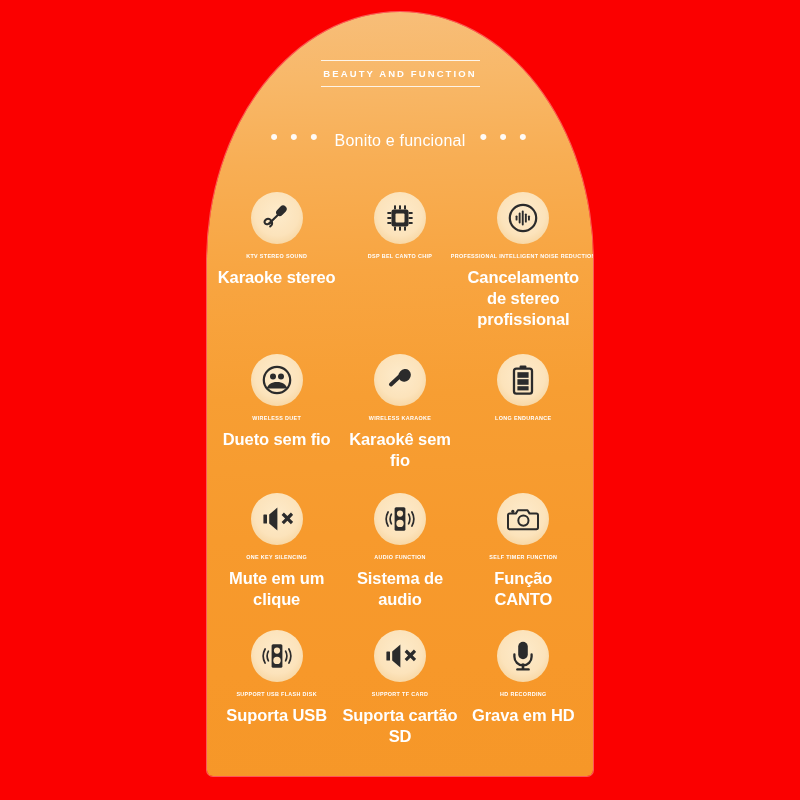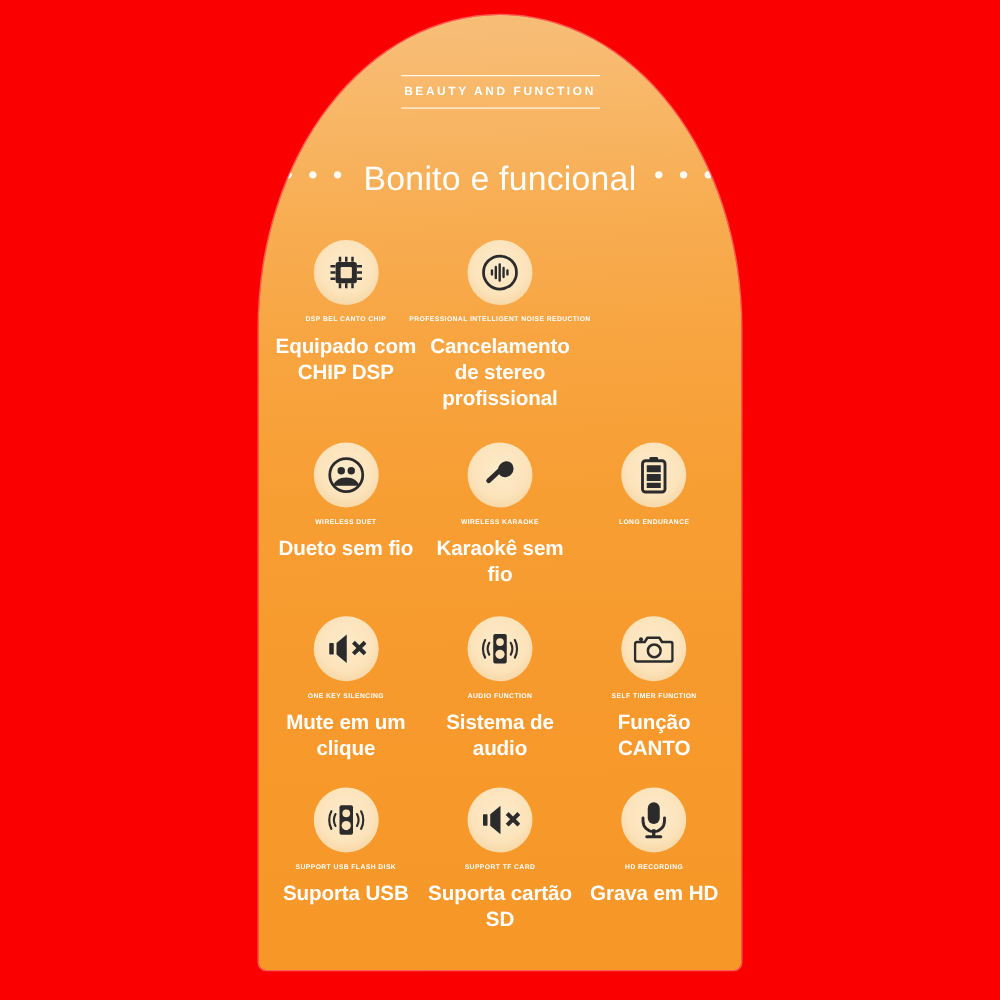--- a/index.html
+++ b/index.html
@@ -71,21 +71,21 @@
   .title-dots {
     color: rgba(255,255,255,0.95);
     font-size: 22px;
     letter-spacing: 3px;
     line-height: 1;
     position: relative;
     top: -4px;
   }
   .title-text {
     color: #FFFFFF;
-    font-size: 27px;
+    font-size: 16px;
     font-weight: 400;
     letter-spacing: 0.2px;
     white-space: nowrap;
     line-height: 1;
     text-align: center;
   }
 
   
   .grid {
     position: absolute;
@@ -158,20 +158,33 @@
     <div class="title-row">
       <span class="title-dots">• • •</span>
       <span class="title-text">Bonito e funcional</span>
       <span class="title-dots">• • •</span>
     </div>
 
     <div class="grid">
 
       <div class="grid-row row-gap-1">
 
+        <div class="cell">
+          <div class="icon-circle">
+            <svg width="32" height="32" viewBox="0 0 32 32">
+              <g fill="none" stroke="#2b2b2b" stroke-width="2.1" stroke-linecap="round">
+                <path d="M24.6 4.6a3.6 3.6 0 0 1 0 5.1l-3.3 3.3a3.6 3.6 0 0 1-5.1-5.1l3.3-3.3a3.6 3.6 0 0 1 5.1 0z" fill="#2b2b2b" stroke="none"></path>
+                <path d="M17.6 12.2 8.2 21.6"></path>
+                <path d="M9.6 20.2c-2.2 2.2-4.2 2.6-5.4 1.4-1.3-1.3-.6-3.3 1-4.3 1.9-1.2 4.2-.3 5.2 1.6 1.1 2 .4 4.3-1.2 5.4"></path>
+              </g>
+            </svg>
+          </div>
+          <div class="cap">KTV STEREO SOUND</div>
+          <div class="label">Karaoke stereo</div>
+        </div>
 
         <div class="cell">
           <div class="icon-circle">
             <svg width="30" height="30" viewBox="0 0 30 30">
               <rect x="6.5" y="6.5" width="17" height="17" rx="2" fill="#2b2b2b"></rect>
               <rect x="10.5" y="10.5" width="9" height="9" rx="1" fill="#FCE3BB"></rect>
               <g fill="#2b2b2b">
                 <rect x="9" y="2.4" width="2" height="4"></rect>
                   <rect x="14" y="2.4" width="2" height="4"></rect>
                   <rect x="19" y="2.4" width="2" height="4"></rect>
@@ -181,21 +194,20 @@
                 <rect x="2.4" y="9" width="4" height="2"></rect>
                   <rect x="2.4" y="14" width="4" height="2"></rect>
                   <rect x="2.4" y="19" width="4" height="2"></rect>
                 <rect x="23.6" y="9" width="4" height="2"></rect>
                   <rect x="23.6" y="14" width="4" height="2"></rect>
                   <rect x="23.6" y="19" width="4" height="2"></rect>
               </g>
             </svg>
           </div>
           <div class="cap">DSP BEL CANTO CHIP</div>
-          <div class="label">Equipado com CHIP DSP</div>
         </div>
 
         <div class="cell">
           <div class="icon-circle">
             <svg width="32" height="32" viewBox="0 0 32 32">
               <circle cx="16" cy="16" r="13.2" fill="none" stroke="#2b2b2b" stroke-width="2.2"></circle>
               <g fill="#2b2b2b">
                 <rect x="8.6" y="13.4" width="1.9" height="5.2" rx="0.9"></rect>
                 <rect x="11.7" y="10.6" width="1.9" height="10.8" rx="0.9"></rect>
                 <rect x="14.8" y="8.6" width="1.9" height="14.8" rx="0.9"></rect>

